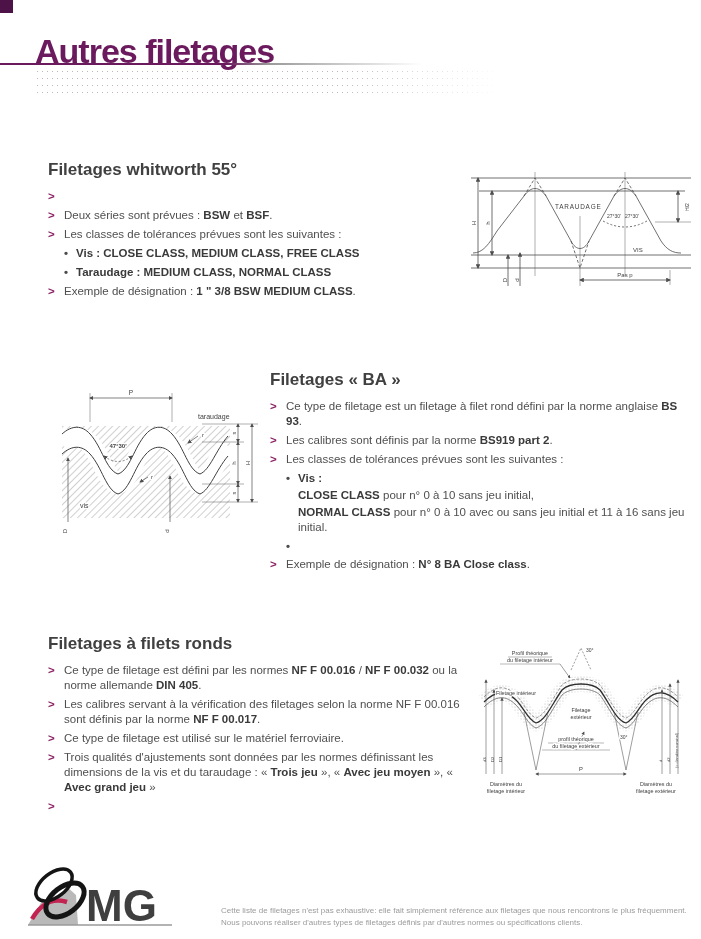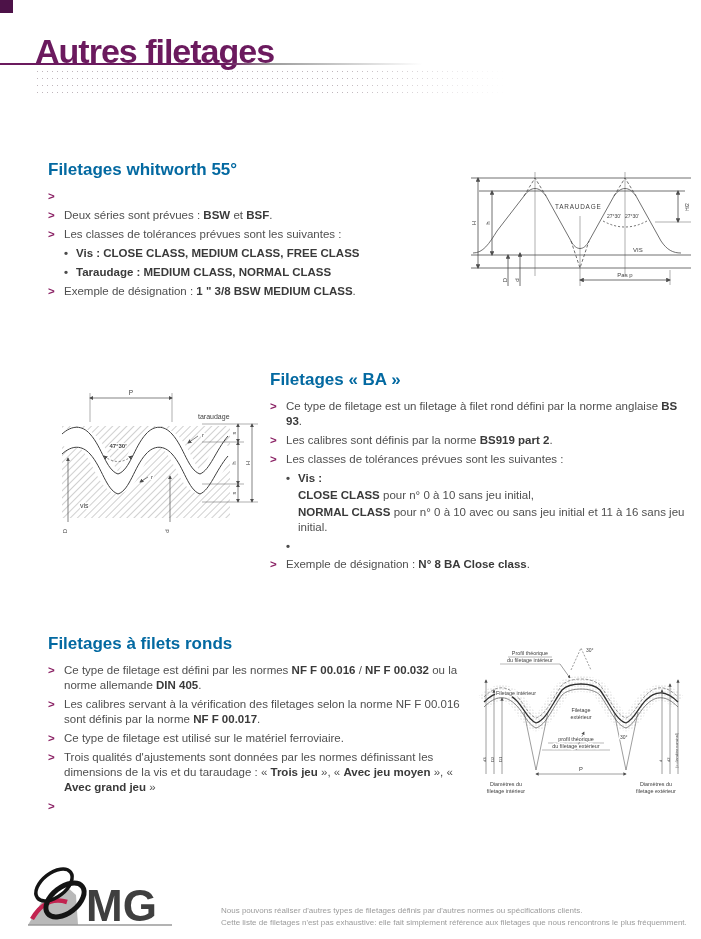--- a/index.html
+++ b/index.html
@@ -19,21 +19,21 @@
   .dots-band{
     position:absolute;left:35px;top:68px;width:492px;height:27px;
     background-image:radial-gradient(circle,#bfb5bb 0.9px,rgba(255,255,255,0) 1px);
     background-size:5px 7px;
   }
   .dots-band::after{
     content:"";position:absolute;inset:0;
     background:linear-gradient(to right,rgba(255,255,255,0) 62%,#ffffff 96%);
   }
   .section{position:absolute}
-  .s-head{font-size:17px;font-weight:bold;color:#0369a1;margin-bottom:9px;white-space:nowrap}
+  .s-head{font-size:17px;font-weight:bold;color:#404040;margin-bottom:9px;white-space:nowrap}
   .list{display:flex;flex-direction:column;gap:4px}
   .li{display:flex;font-size:11.5px;color:#4f4f4f;line-height:1.3}
   .li .marker{flex:0 0 16px;font-weight:bold}
   .li.arrow .marker{color:#8a2164}
   .li.dot{padding-left:16px}
   .li.dot .marker{flex:0 0 12px;color:#4a4a4a}
   .li.cont{padding-left:28px;margin-top:-2px}
   .li b{color:#3a3a3a}
   .diagram{position:absolute}
   svg text{font-family:"Liberation Sans",sans-serif;fill:#3f3f3f}
@@ -293,15 +293,15 @@
   </defs>
   <polygon points="8,70 36,22 56,40 58,70" fill="#b9b9b9"></polygon>
   <path d="M12,64 C20,50 32,42 47,47" stroke="#c22350" stroke-width="4.5" fill="none"></path>
   <ellipse transform="rotate(-38 34 30)" cx="34" cy="30" rx="21" ry="12" fill="#ffffff" stroke="#141414" stroke-width="3.5"></ellipse>
   <ellipse transform="rotate(-38 45 45)" cx="45" cy="45" rx="22" ry="13" fill="none" stroke="#141414" stroke-width="5"></ellipse>
   <line x1="8" y1="70" x2="152" y2="70" stroke="#9a9a9a" stroke-width="1.4"></line>
   <text x="66" y="66" font-size="44" font-weight="bold" font-family="Liberation Serif, serif" fill="url(#met)">MG</text>
 </svg>
 
 <div class="footer-note">
+  <div>Cette liste de filetages n'est pas exhaustive: elle fait simplement référence aux filetages que nous rencontrons le plus fréquemment.</div>
   <div>Nous pouvons réaliser d'autres types de filetages définis par d'autres normes ou spécifications clients.</div>
-  <div>Cette liste de filetages n'est pas exhaustive: elle fait simplement référence aux filetages que nous rencontrons le plus fréquemment.</div>
 </div>
 
 </body></html>

